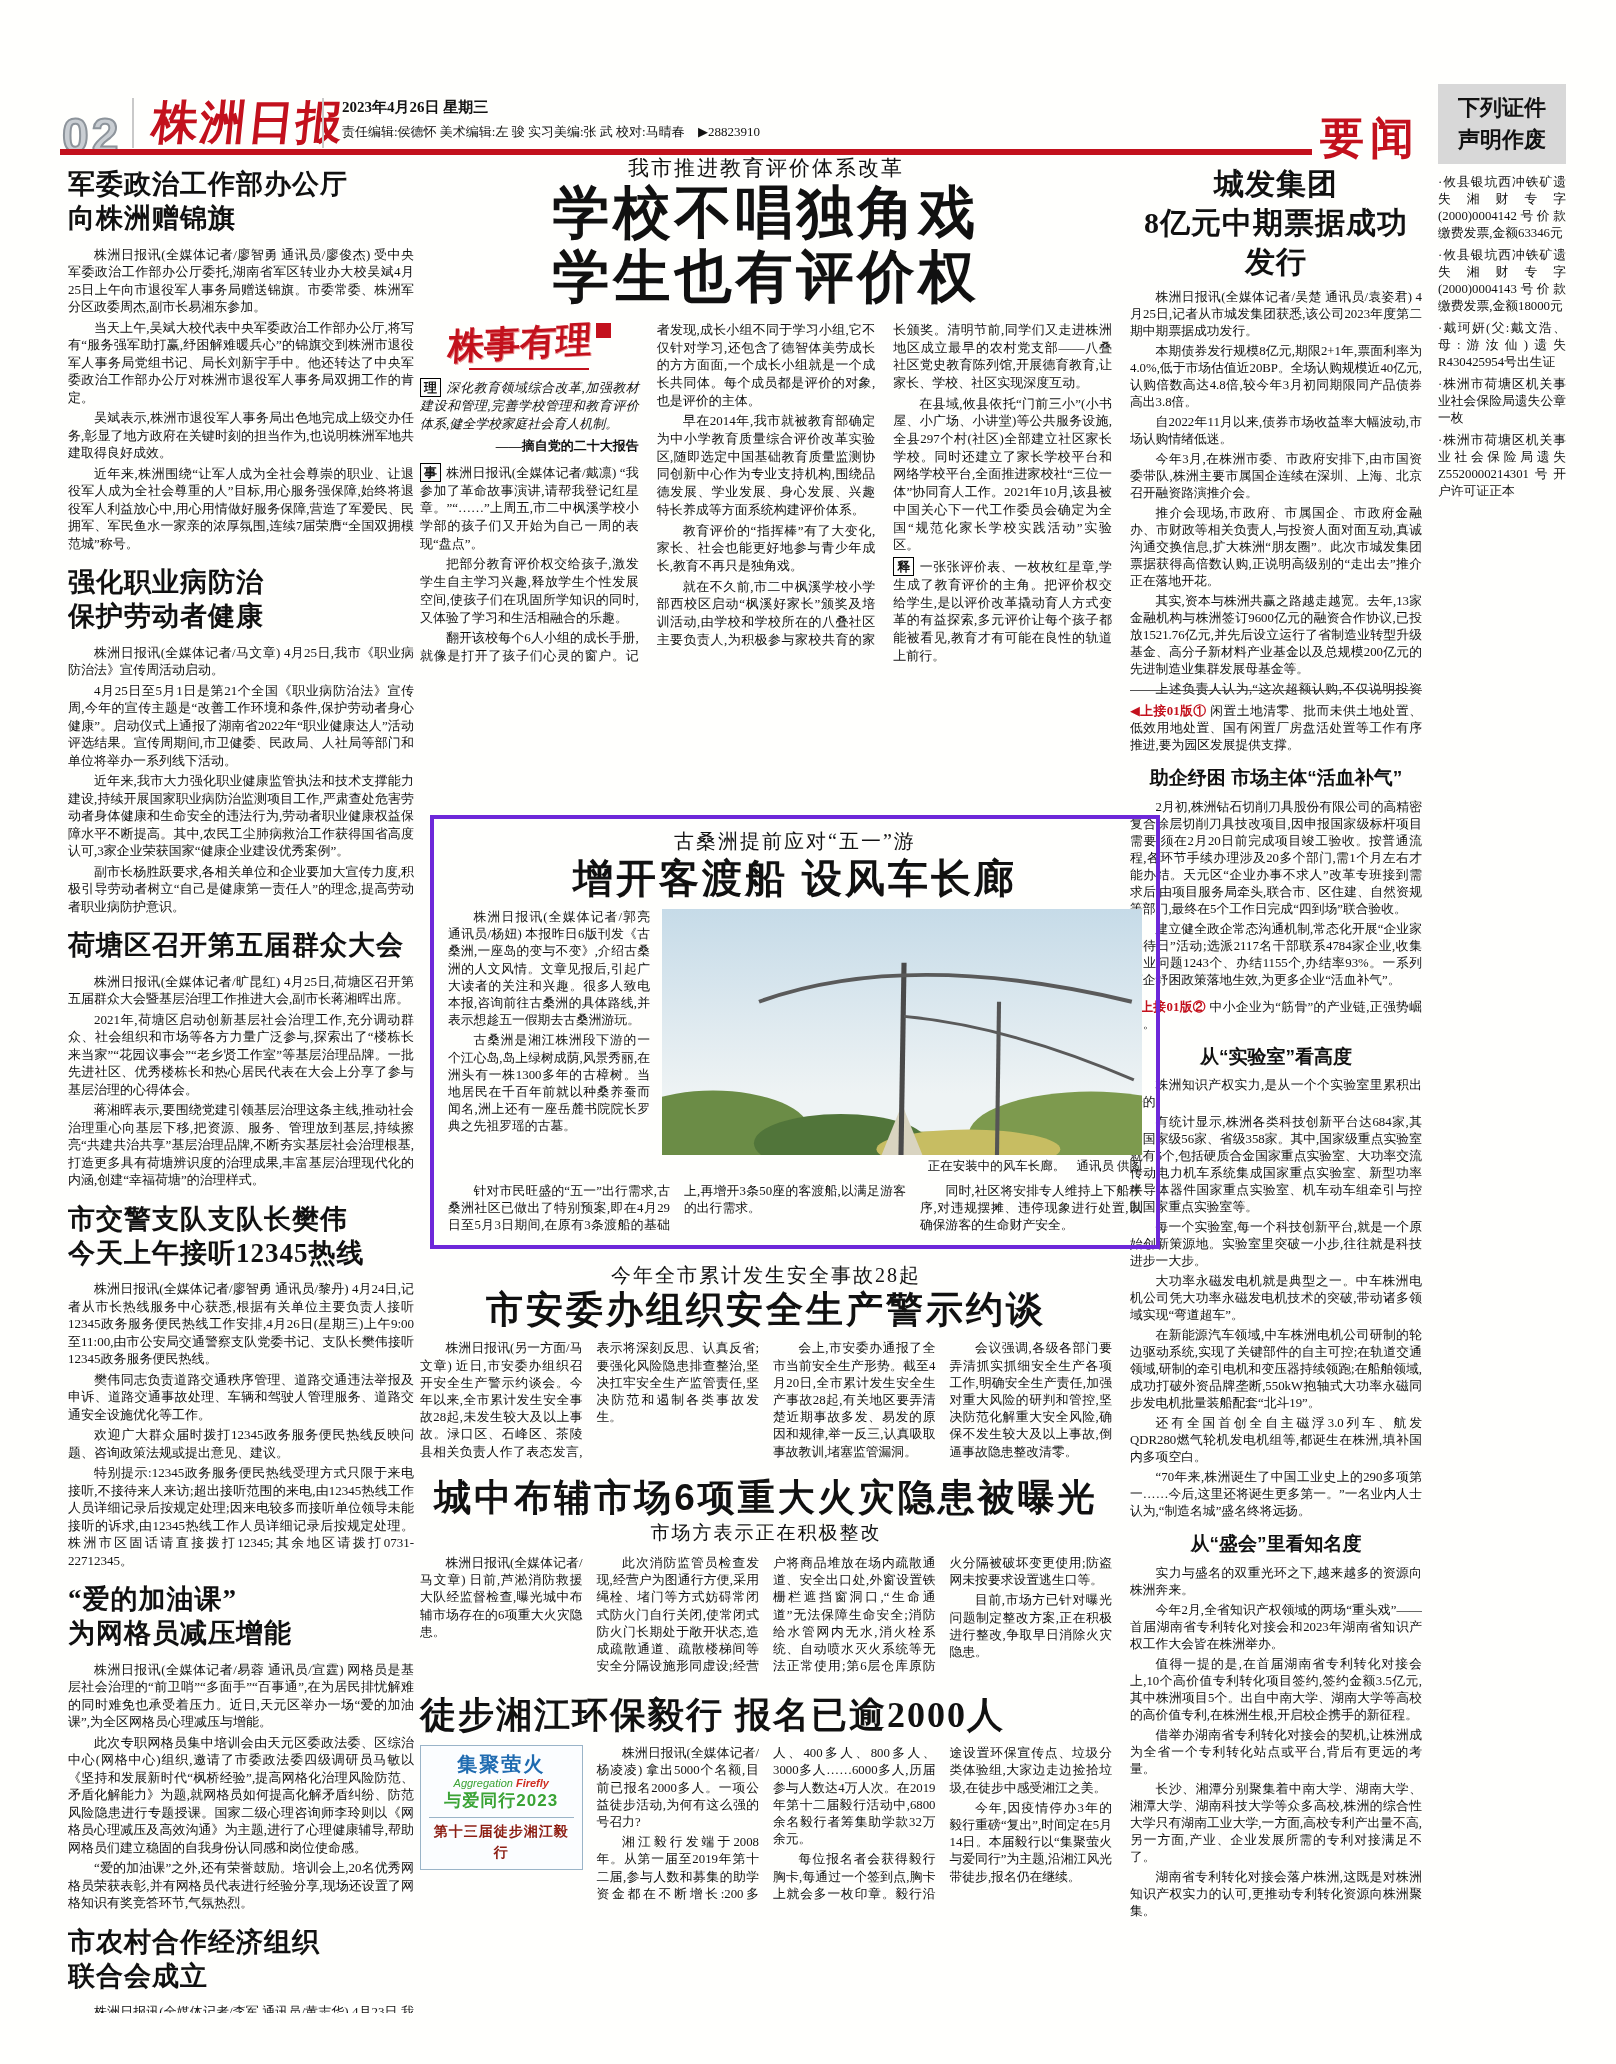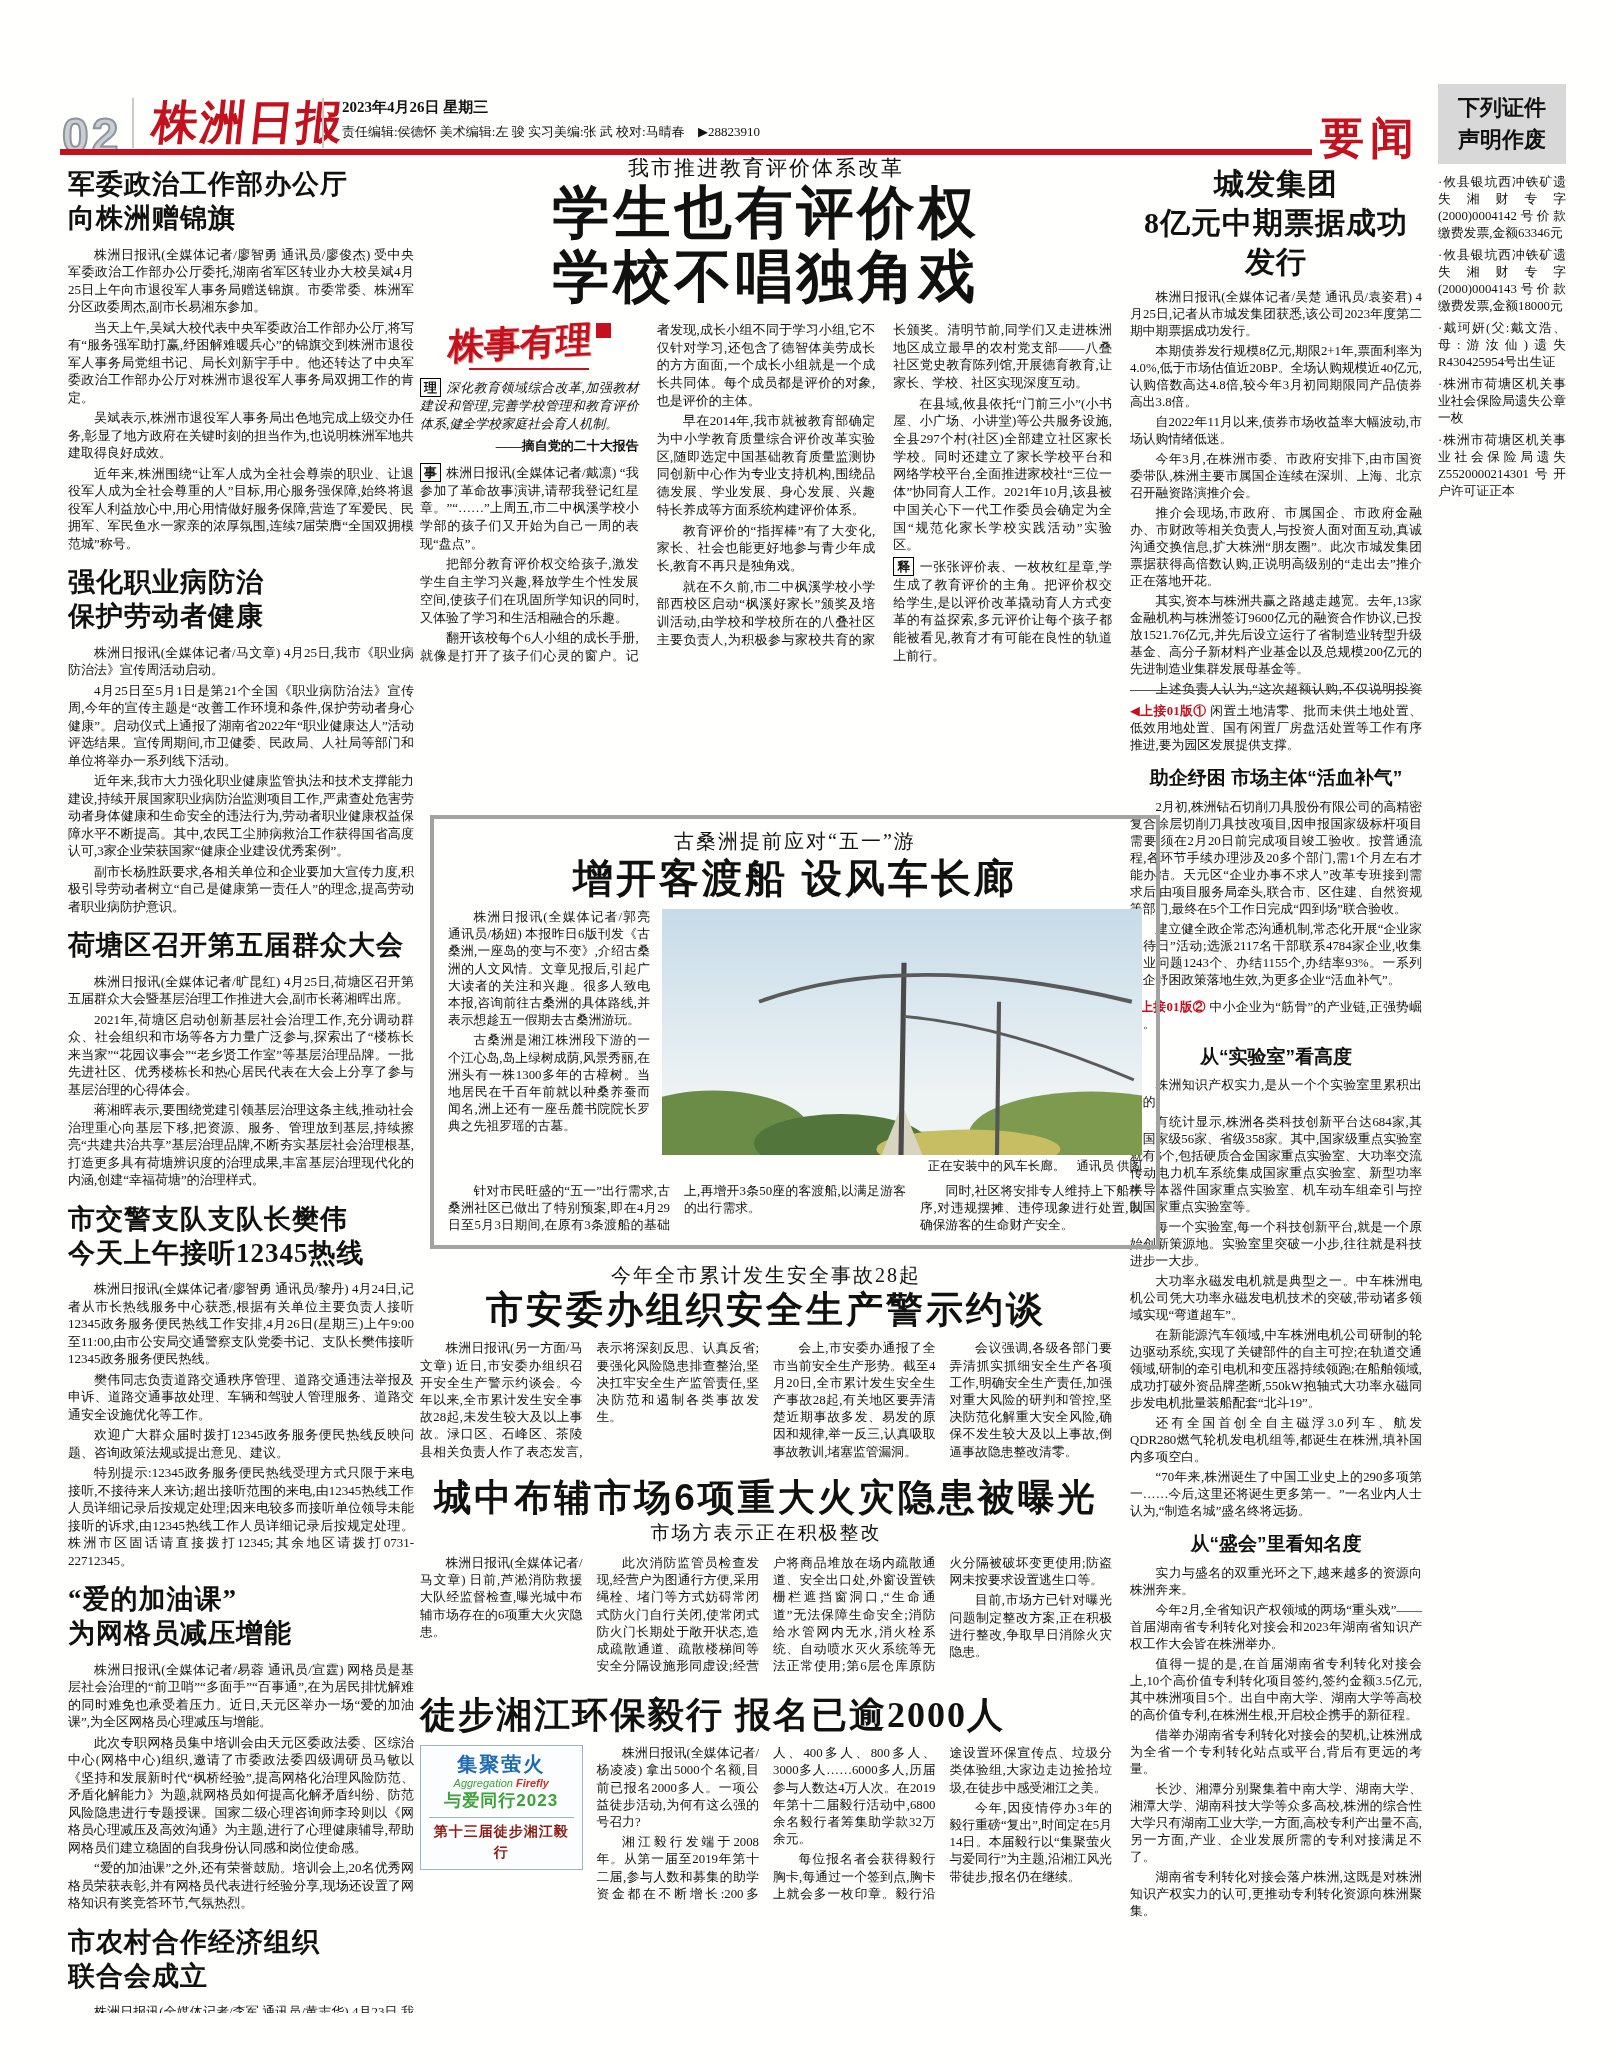--- a/index.html
+++ b/index.html
@@ -40,21 +40,21 @@
   
   .cf-title{font:bold 30px/1.3 "Liberation Serif",serif;text-align:center;letter-spacing:1px;}
   .cf-body{margin-top:8px;overflow:hidden;}
   .cf-body p{font-size:12.8px;line-height:17px;}
   
   .jumpcol{border-top:1.5px solid #555;padding-top:12px;overflow:hidden;}
   .jumpcol p{font-size:12.8px;line-height:17px;}
   .jump-tag{color:#c3111d;font-weight:bold;}
   .subhead{text-align:center;font:bold 19px/1.3 "Liberation Sans",sans-serif;margin:12px 0 8px 0;}
   
-  .fbox{border:4px solid #a3a3a3;padding:10px 14px;box-sizing:border-box;}
+  .fbox{border:4px solid #6d28d9;padding:10px 14px;box-sizing:border-box;}
   .fbox-kicker{text-align:center;font:20px/1.2 "Liberation Serif",serif;letter-spacing:2px;}
   .fbox-title{text-align:center;font:bold 40px/1.15 "Liberation Sans",sans-serif;letter-spacing:3px;margin:2px 0 8px 0;}
   .fbox-row{display:flex;gap:12px;}
   .fbox-leadcol{width:202px;overflow:hidden;height:248px;}
   .fbox-leadcol p{font-size:12.8px;line-height:17.2px;}
   .fbox-photo{flex:1;}
   .fbox-photo svg{display:block;width:100%;height:246px;}
   .fbox-caption{text-align:right;font-size:12.5px;margin-top:3px;}
   .fbox-bottom{column-count:3;column-gap:14px;height:66px;overflow:hidden;margin-top:8px;}
   .fbox-bottom p{font-size:12.8px;line-height:17.2px;}
@@ -158,22 +158,22 @@
         <div>联合会成立</div>
       </div>
       <p>株洲日报讯(全媒体记者/李军 通讯员/黄志华) 4月23日,我市举行市农村合作经济组织联合会(以下简称“市农合会”)成立大会,标志着我市农村合作经济组织建设进入全新发展阶段,也为全面推进乡村振兴注入了新的动力。</p>
 
     </div>
   </div>
 
   <div class="abs" style="left:420px;top:156px;width:692px;">
     <div class="edu-kicker">我市推进教育评价体系改革</div>
     <div class="edu-title">
+      <div>学校不唱独角戏</div>
       <div>学生也有评价权</div>
-      <div>学校不唱独角戏</div>
     </div>
     <div class="edu-body" style="height:480px;">
       <div class="logo-block">
         <span class="logo-text">株事有理</span><span class="seal"></span>
         <div class="logo-rule"></div>
       </div>
       <div class="quote nohang">
         <span class="marker">理</span><em>深化教育领域综合改革,加强教材建设和管理,完善学校管理和教育评价体系,健全学校家庭社会育人机制。</em>
       </div>
       <div class="quote-src">——摘自党的二十大报告</div>

